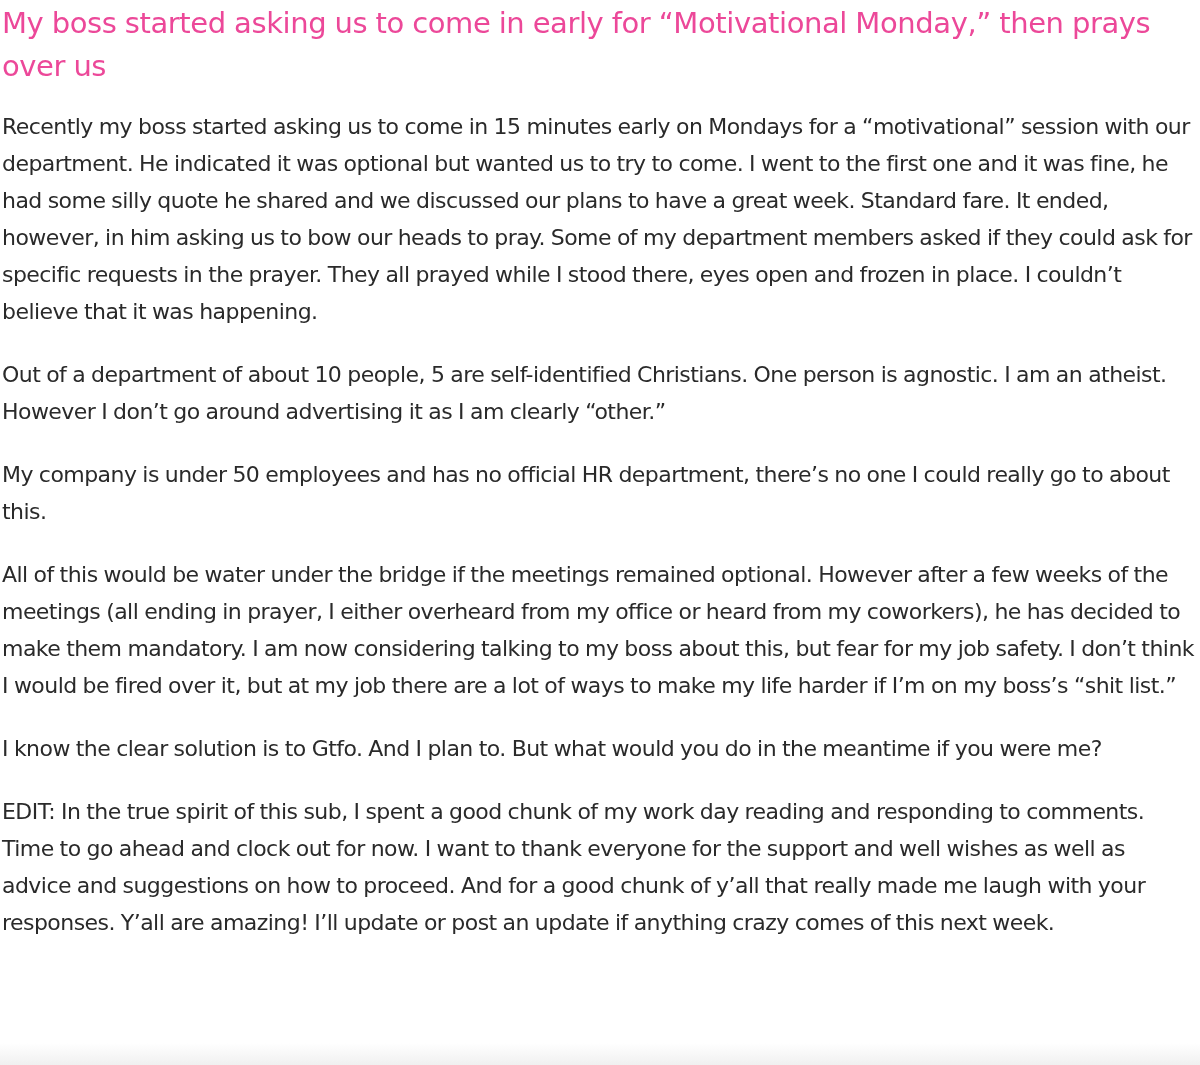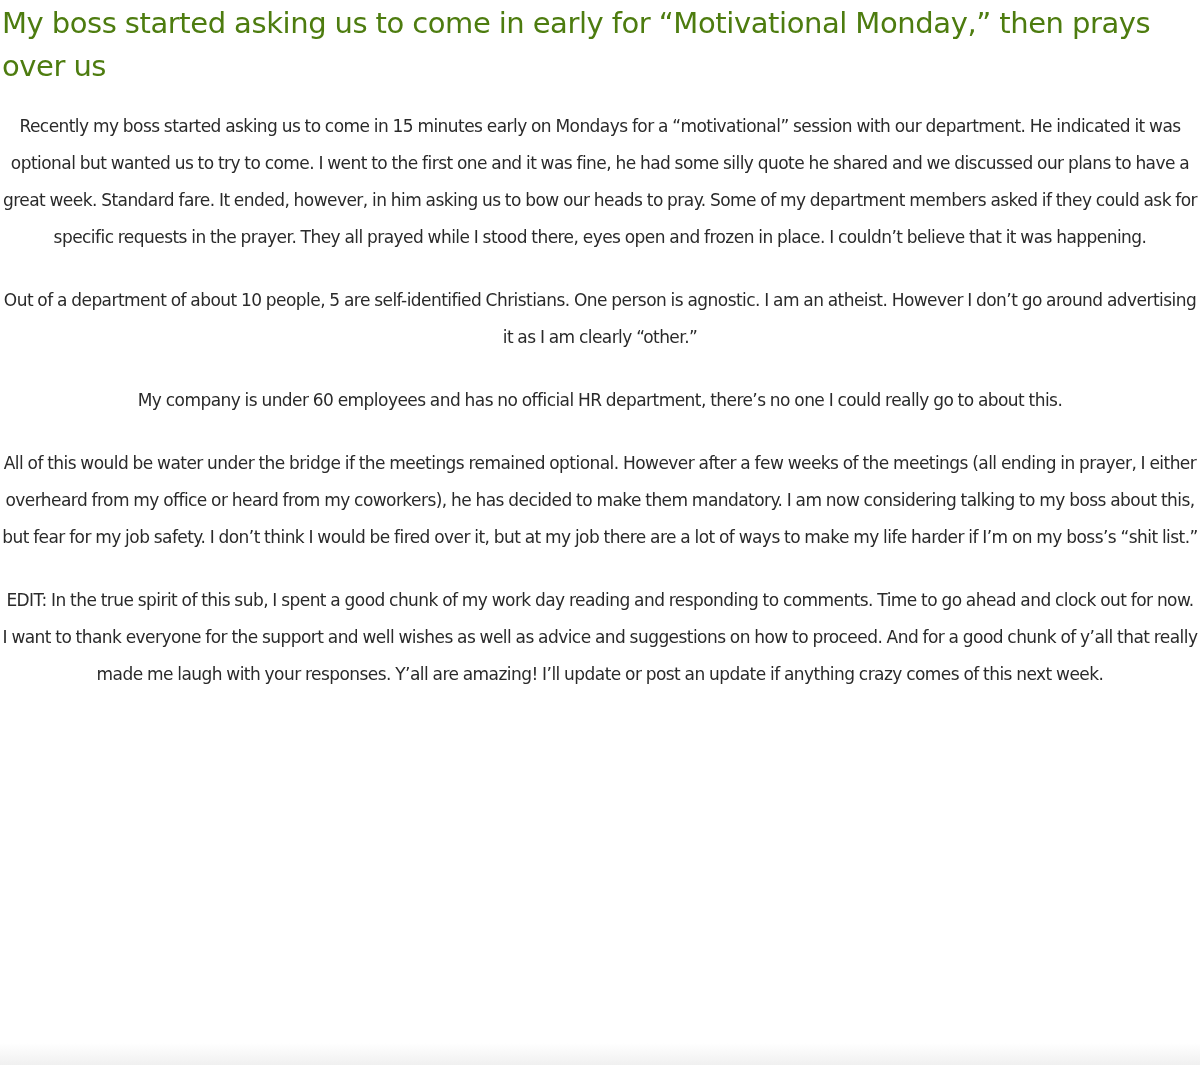--- a/index.html
+++ b/index.html
@@ -14,56 +14,56 @@
       position: relative;
     }
     .post {
       padding: 0 0 0 2px;
       width: 1196px;
     }
     .post-title {
       font-family: "DejaVu Sans", sans-serif;
       font-size: 29px;
       font-weight: 500;
-      color: #4d7c0f;
+      color: #ec4899;
       line-height: 43px;
       margin: 2px 0 0 0;
       letter-spacing: -0.4px;
       word-spacing: -0.5px;
     }
     .post-body {
       margin-top: 20px;
     }
     .post-body p {
       font-family: "DejaVu Sans", sans-serif;
-      font-size: 17px;
+      font-size: 22px;
       line-height: 37px;
       color: #2a2a2a;
       margin: 0 0 26px 0;
       letter-spacing: -0.55px;
       word-spacing: -0.5px;
-      text-align: center;
     }
     .bottom-fade {
       position: absolute;
       left: 0;
       right: 0;
       bottom: 0;
       height: 22px;
       background: linear-gradient(to bottom, rgba(244,244,244,0) 0%, #f0f0f0 100%);
       pointer-events: none;
     }
   </style>
 </head>
 <body>
 
 <article class="post">
   <h1 class="post-title">My boss started asking us to come in early for “Motivational Monday,” then prays over us</h1>
   <div class="post-body">
     <p>Recently my boss started asking us to come in 15 minutes early on Mondays for a “motivational” session with our department. He indicated it was optional but wanted us to try to come. I went to the first one and it was fine, he had some silly quote he shared and we discussed our plans to have a great week. Standard fare. It ended, however, in him asking us to bow our heads to pray. Some of my department members asked if they could ask for specific requests in the prayer. They all prayed while I stood there, eyes open and frozen in place. I couldn’t believe that it was happening.</p>
     <p>Out of a department of about 10 people, 5 are self-identified Christians. One person is agnostic. I am an atheist. However I don’t go around advertising it as I am clearly “other.”</p>
-    <p>My company is under 60 employees and has no official HR department, there’s no one I could really go to about this.</p>
+    <p>My company is under 50 employees and has no official HR department, there’s no one I could really go to about this.</p>
     <p>All of this would be water under the bridge if the meetings remained optional. However after a few weeks of the meetings (all ending in prayer, I either overheard from my office or heard from my coworkers), he has decided to make them mandatory. I am now considering talking to my boss about this, but fear for my job safety. I don’t think I would be fired over it, but at my job there are a lot of ways to make my life harder if I’m on my boss’s “shit list.”</p>
+    <p>I know the clear solution is to Gtfo. And I plan to. But what would you do in the meantime if you were me?</p>
     <p>EDIT: In the true spirit of this sub, I spent a good chunk of my work day reading and responding to comments. Time to go ahead and clock out for now. I want to thank everyone for the support and well wishes as well as advice and suggestions on how to proceed. And for a good chunk of y’all that really made me laugh with your responses. Y’all are amazing! I’ll update or post an update if anything crazy comes of this next week.</p>
   </div>
 </article>
 
 <div class="bottom-fade"></div>
 
 </body></html>

